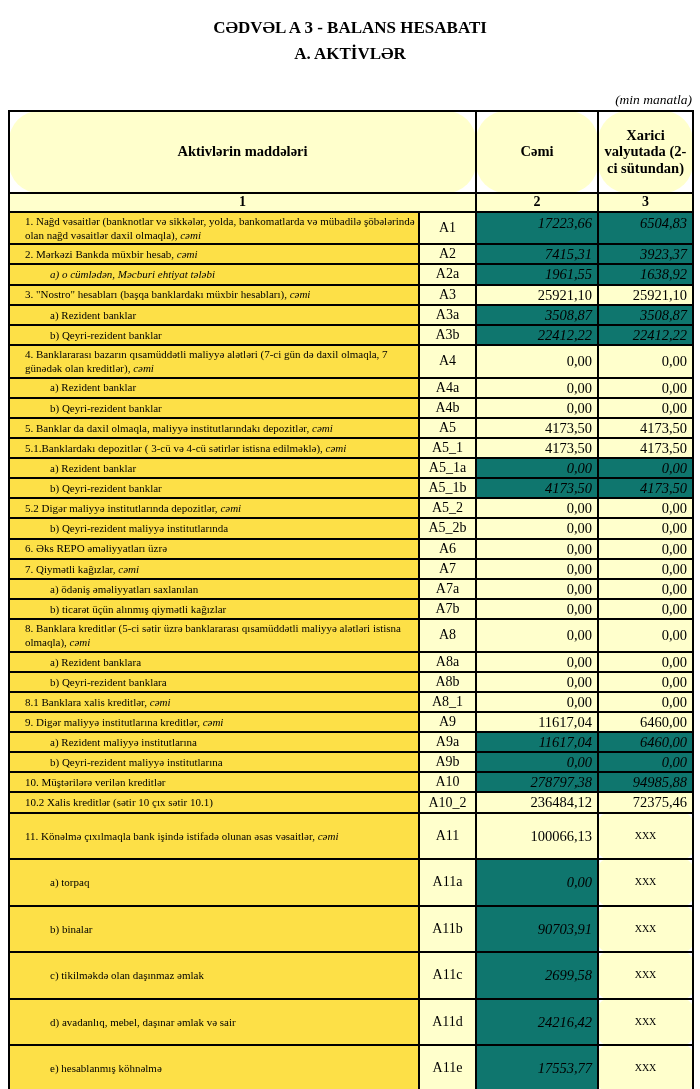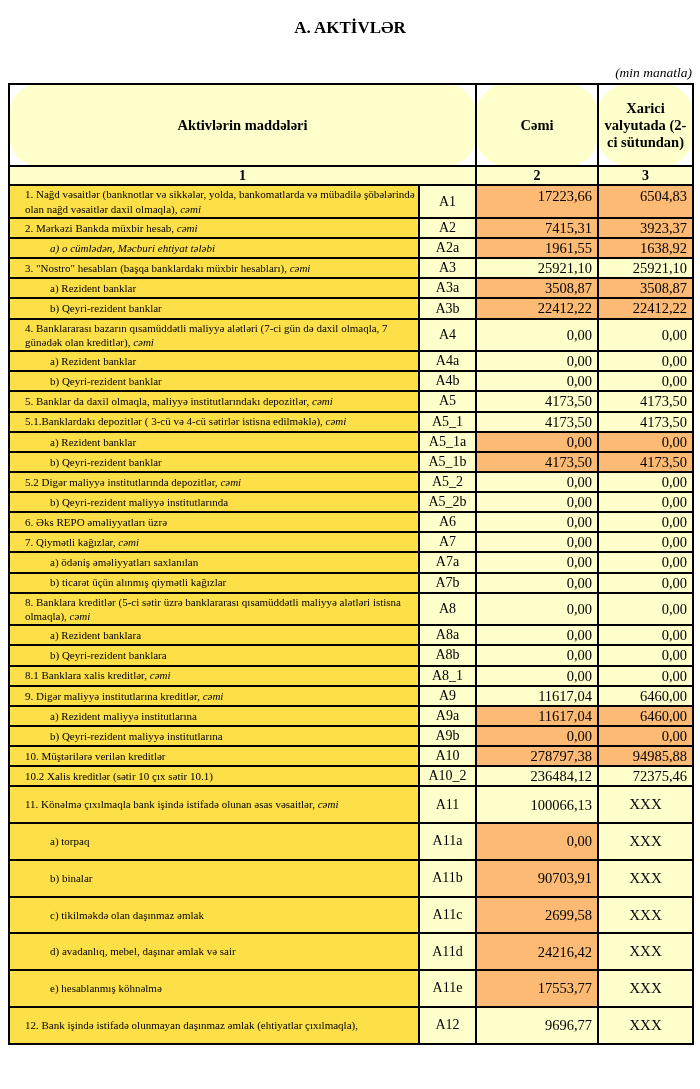--- a/index.html
+++ b/index.html
@@ -79,34 +79,35 @@
   }
 
   td.num {
     background: #FFFFCC;
     text-align: right;
     font-size: 14.5px;
     vertical-align: middle;
     padding: 0 5px 0 2px;
     line-height: 1.25;
   }
-  td.num.white { background: #fdba74; }
-  td.num.xxx { text-align: center; padding: 8px 2px; font-size: 15px; }
+  td.num.white { background: #0f766e; font-style: italic; }
+  td.num.xxx { text-align: center; padding: 16px 2px; font-size: 10px; border-radius: 10px; }
 
   tbody tr.first-data-row td.num { vertical-align: top; padding-top: 1px; }
 
   .em { font-style: italic; }
   .b  { font-weight: bold; }
 </style>
 </head>
 <body>
 
 <div class="page">
 
   <div class="title-block">
+    <div>CƏDVƏL A 3 - BALANS HESABATI</div>
     <div>A. AKTİVLƏR</div>
   </div>
 
   <div class="unit-note">(min manatla)</div>
 
   <table class="balance">
     <colgroup>
       <col style="width:410px">
       <col style="width:57px">
       <col style="width:122px">

